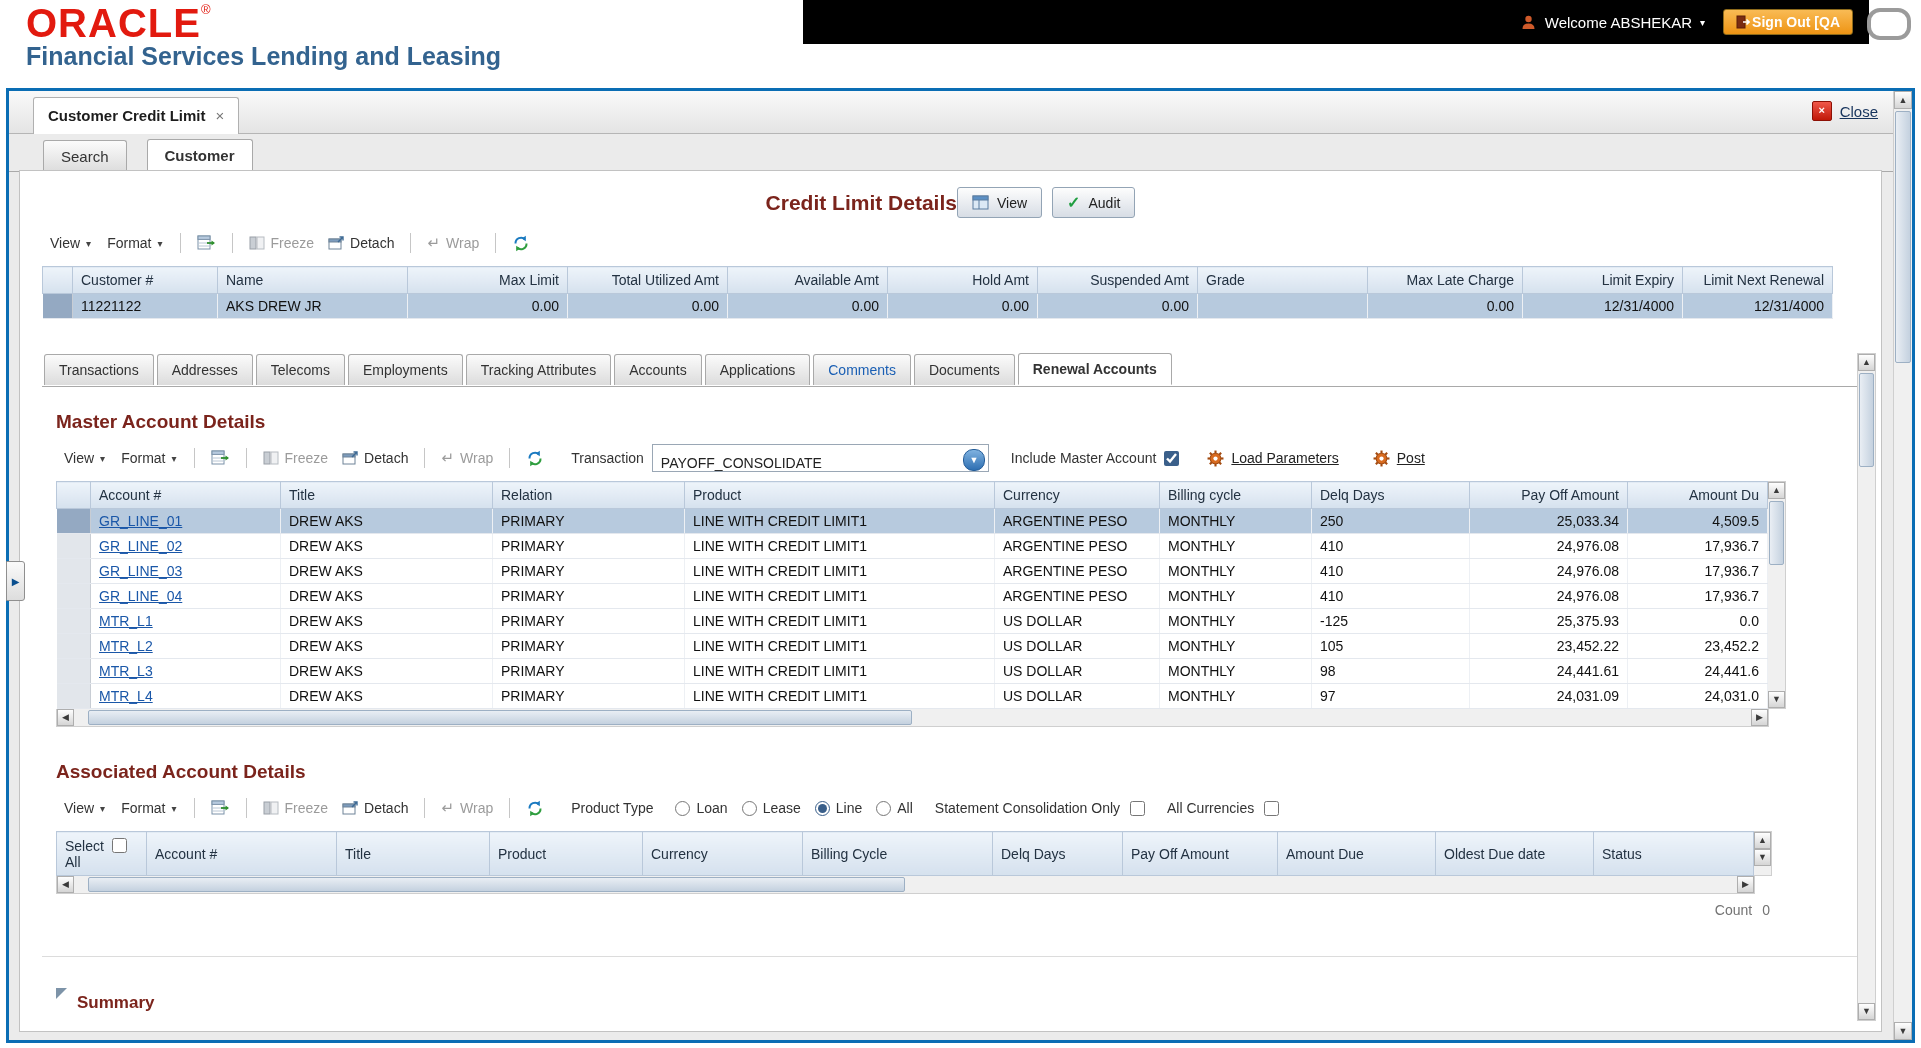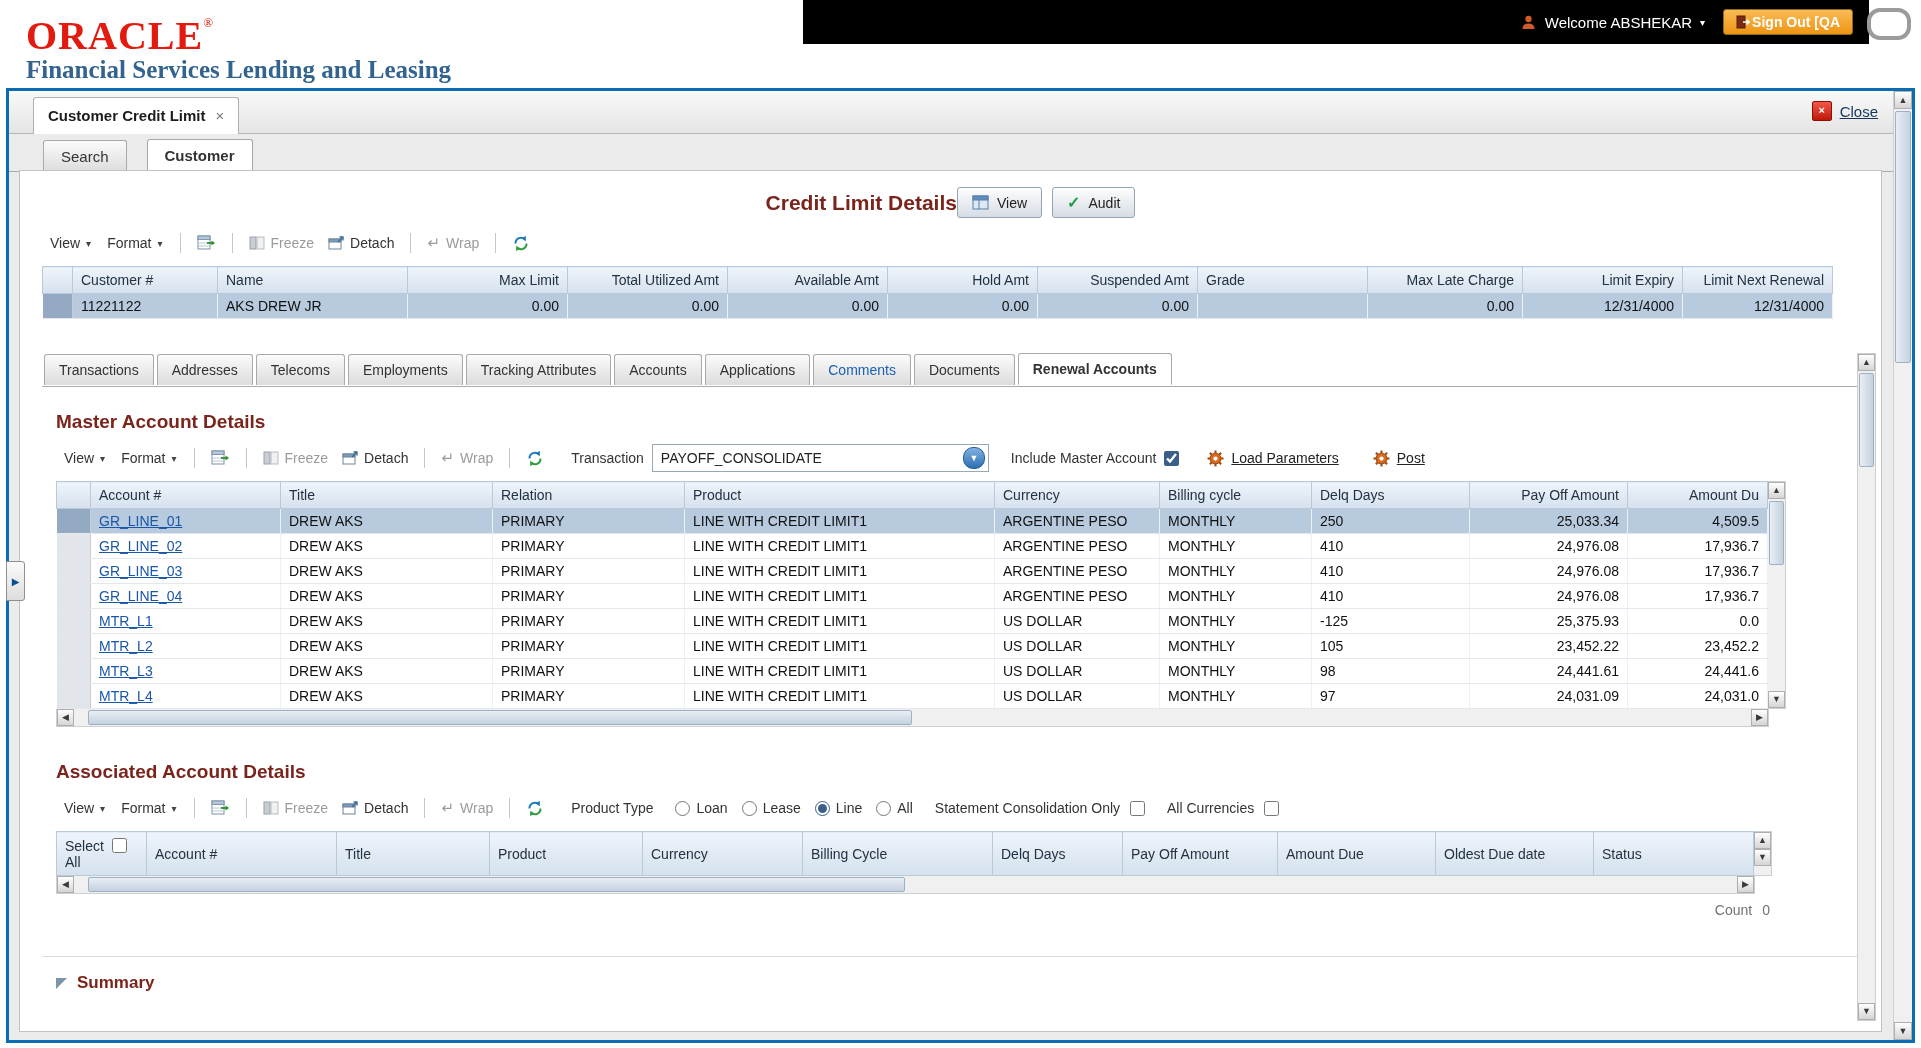--- a/index.html
+++ b/index.html
@@ -1,21 +1,21 @@
 <!DOCTYPE html>
 <html><head>
 <meta charset="utf-8">
 <style>
   html,body{margin:0;padding:0;}
   body{width:1921px;height:1048px;position:relative;overflow:hidden;background:#fff;
        font-family:"Liberation Sans",sans-serif;color:#222;}
 
   
   .top-header{position:relative;height:86px;background:#fff;}
-  .brand{position:absolute;left:26px;top:16px;line-height:1;font-family:Liberation Serif, serif;}
+  .brand{position:absolute;left:26px;top:3px;line-height:1;}
   .brand-name{font-size:40px;font-weight:bold;color:#e21a0f;letter-spacing:1px;}
   .brand-mark{font-size:13px;color:#e21a0f;vertical-align:top;}
   .brand-sub{font-size:25px;font-weight:bold;color:#33638f;margin-top:1px;}
   .top-black-bar{position:absolute;left:803px;right:52px;top:0;height:44px;background:#000;
        display:flex;align-items:center;justify-content:flex-end;gap:18px;padding-right:16px;}
   .welcome{display:flex;align-items:center;gap:8px;color:#fff;font-size:15px;cursor:pointer;}
   .welcome .caret{color:#fff;}
   .signout-btn{display:flex;align-items:center;gap:2px;background:linear-gradient(#f9bb55,#ee9414);
        border:1px solid #8d6a1a;border-radius:3px;color:#fff;font-weight:bold;font-size:14px;
        padding:4px 12px;cursor:pointer;}
@@ -56,21 +56,21 @@
   .check{color:#1f9e40;font-weight:bold;font-size:16px;}
   .toolbar{display:flex;align-items:center;margin-top:10px;font-size:14px;color:#333;height:30px;}
   .tb-menu{display:flex;align-items:center;gap:6px;padding:3px 8px;cursor:pointer;}
   .caret{font-size:10px;color:#444;}
   .tb-sep{width:1px;height:20px;background:#c6c6c6;margin:0 9px;}
   .tb-item{display:flex;align-items:center;gap:6px;padding:0 7px;cursor:pointer;}
   .tb-item.disabled{color:#9b9b9b;cursor:default;}
   .tb-label{margin:0 8px 0 20px;}
   .link-item{display:flex;align-items:center;gap:7px;cursor:pointer;}
   .link-item .txt{text-decoration:underline;color:#222;}
-  .combo{display:flex;align-items:center;height:26px;border:1px solid #9aa7b5;background:#fff;width:335px;}
+  .combo{display:flex;align-items:flex-end;height:26px;border:1px solid #9aa7b5;background:#fff;width:335px;}
   .combo-text{flex:1;padding:0 8px;font-size:14px;color:#222;white-space:nowrap;overflow:hidden;}
   .combo-btn{width:20px;height:20px;border-radius:10px;margin-right:3px;background:linear-gradient(#7fb2e0,#2e6fb2);
        color:#fff;font-size:9px;display:flex;align-items:center;justify-content:center;border:1px solid #245d99;cursor:pointer;}
   input[type="checkbox"],input[type="radio"]{width:15px;height:15px;accent-color:#3a5f8a;margin:0;}
   .chk-lbl{margin-left:22px;}
   .rad{display:flex;align-items:center;gap:6px;margin-left:14px;}
 
   
   table.grid{border-collapse:collapse;table-layout:fixed;font-size:14px;background:#fff;}
   .grid th{background:linear-gradient(#eef4fa,#d5e1ee);border:1px solid #b9c8da;padding:5px 8px;
@@ -115,21 +115,21 @@
   .stab.active{background:#fff;font-weight:bold;border-bottom:1px solid #fff;}
   .stab.linkish{color:#1a5fb4;}
   .subtab-panel{padding-left:14px;}
   .subtab-panel .sec-title{margin-top:24px;display:block;}
   .sec-title.h2b{font-size:19px;}
 
   .count-row{display:flex;justify-content:flex-end;gap:10px;font-size:14px;color:#737373;margin-top:8px;width:1714px;}
   .summary-sep{border-top:1px solid #dcdcdc;margin-top:38px;}
   .summary-row{display:flex;align-items:center;gap:10px;margin-top:16px;padding-left:14px;}
   .disclosure{width:0;height:0;border-top:11px solid #7d93a8;border-right:11px solid transparent;}
-  .summary-title{font-size:17px;font-weight:bold;color:#7b241c;}
+  .summary-title{font-size:17px;font-weight:bold;color:#7b241c;margin-top:20px;}
 
   .left-expander{position:absolute;left:-3px;top:470px;width:17px;height:38px;
        background:linear-gradient(#fafafa,#ddd);border:1px solid #8f8f8f;border-radius:0 3px 3px 0;
        display:flex;align-items:center;justify-content:center;font-size:10px;color:#0a4f8f;cursor:pointer;}
   svg{display:block;}
 </style>
 </head>
 <body>
 
 <div class="top-header">

